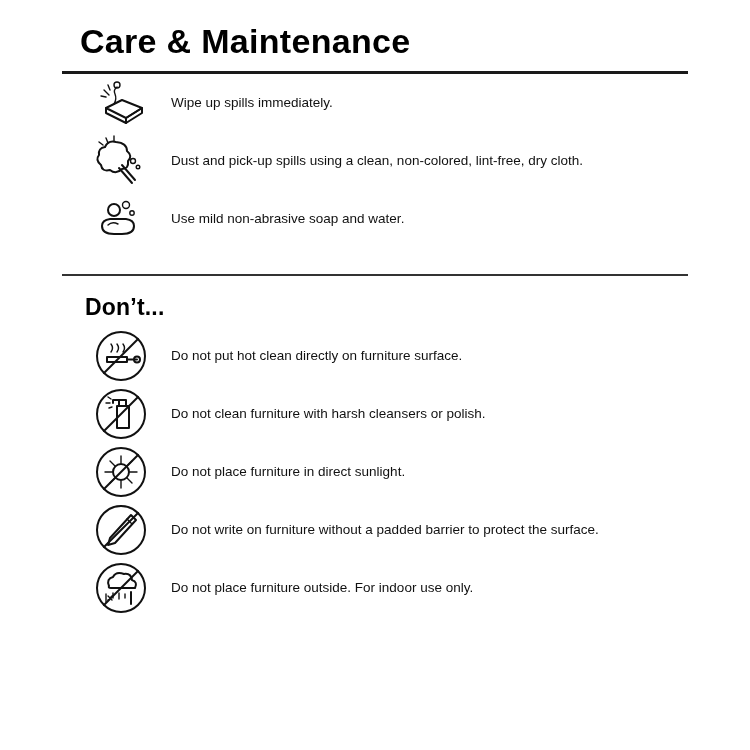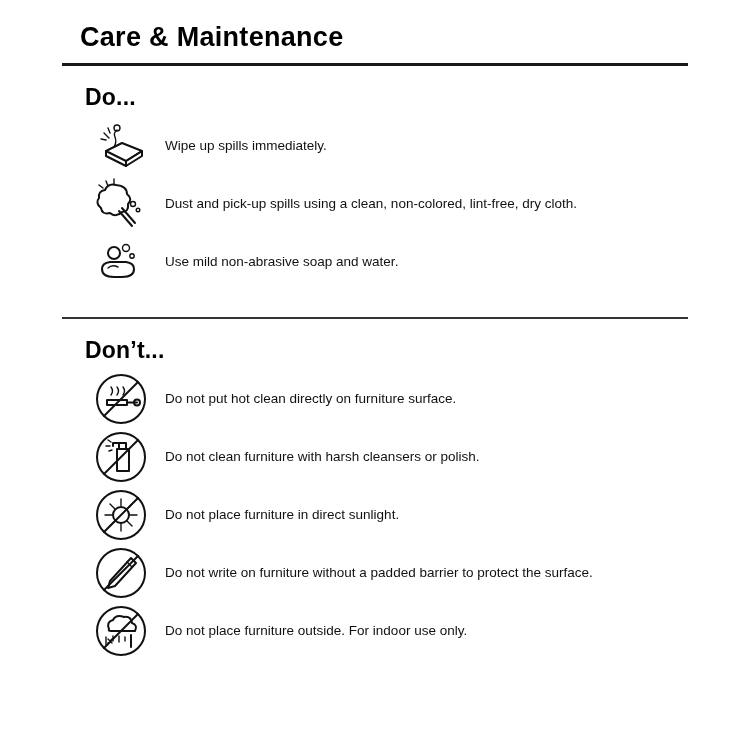--- a/index.html
+++ b/index.html
@@ -15,21 +15,21 @@
     overflow: hidden;
   }
   .page {
     position: relative;
     width: 750px;
     height: 750px;
     box-sizing: border-box;
     padding: 0 40px;
   }
   .title {
-    font-size: 27px;
+    font-size: 34px;
     font-weight: bold;
     letter-spacing: 0.3px;
     padding: 22px 0 10px 40px;
     margin: 0;
   }
   .rule {
     height: 3px;
     background: #1a1a1a;
     margin: 0 22px 0 22px;
   }
@@ -48,20 +48,21 @@
   }
   .items {
     margin: 0;
     padding: 0;
     list-style: none;
   }
   .item {
     display: flex;
     align-items: center;
     min-height: 58px;
+    gap: 6px;
   }
   .item-icon {
     width: 72px;
     flex: 0 0 72px;
     display: flex;
     align-items: center;
     justify-content: center;
   }
   .item-text {
     font-size: 13.5px;
@@ -88,21 +89,20 @@
 </style>
 </head>
 <body>
 
 <div class="page">
 
   <h1 class="title">Care &amp; Maintenance</h1>
   <div class="rule"></div>
 
   <div class="section">
-    <div class="section-heading">Do...</div>
     <ul class="items">
 
       <li class="item">
         <span class="item-icon">
           <svg width="58" height="50" viewBox="0 0 58 50">
             <path class="s-line" d="M14 30 L30 22 L50 30 L34 40 Z"></path>
             <path class="s-line" d="M14 30 L14 35 L34 45 L34 40"></path>
             <path class="s-line" d="M34 40 L50 30 L50 35 L34 45"></path>
             <path class="s-thin" d="M22 26 Q25 21 23 16 Q21 12 25 9"></path>
             <path class="s-thin" d="M12 12 L17 17 M9 18 L14 19 M16 7 L18 12"></path>

